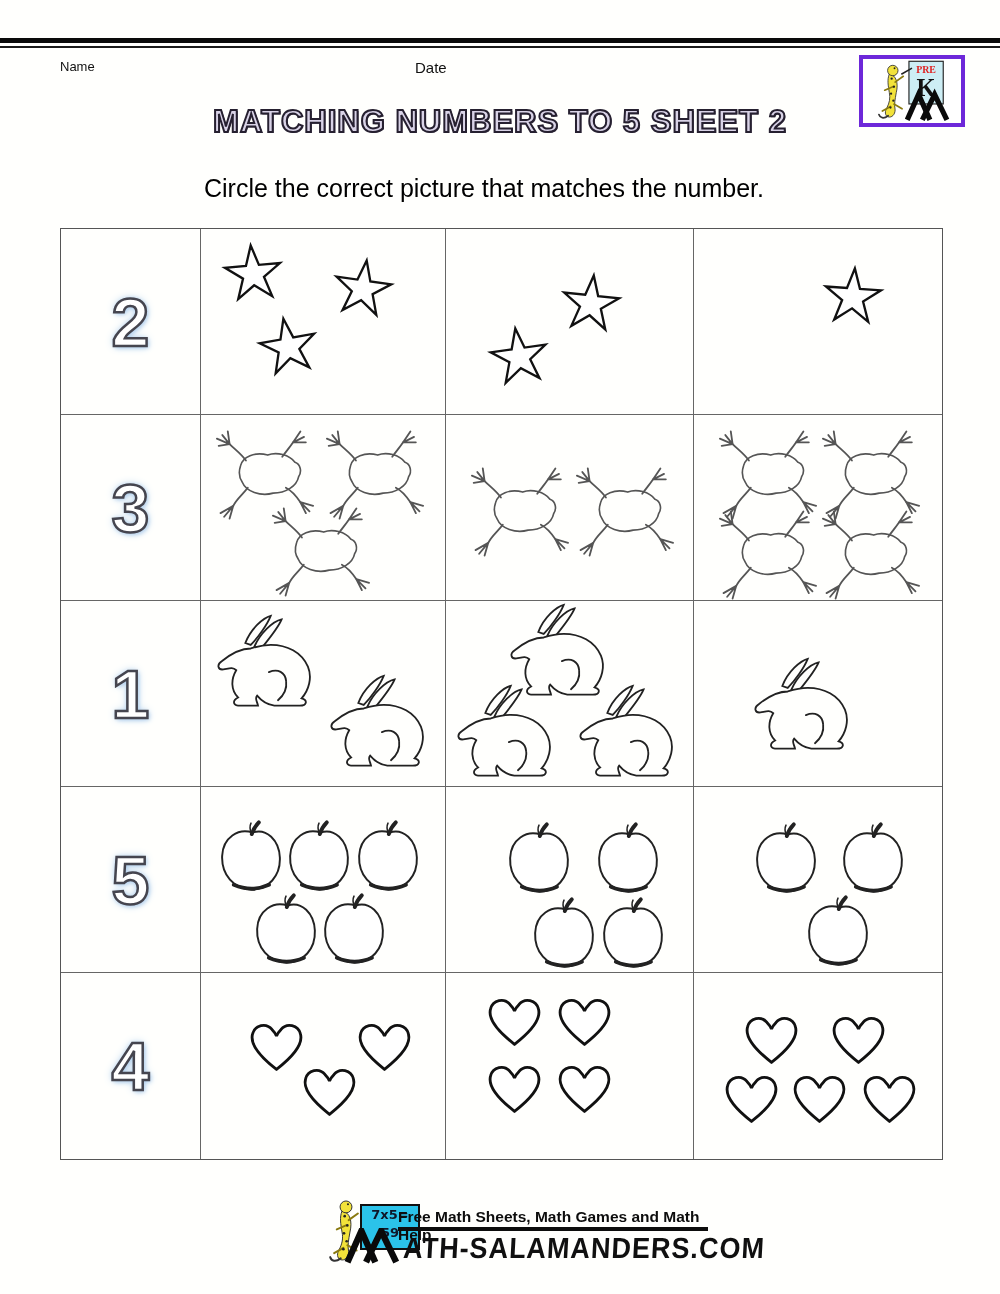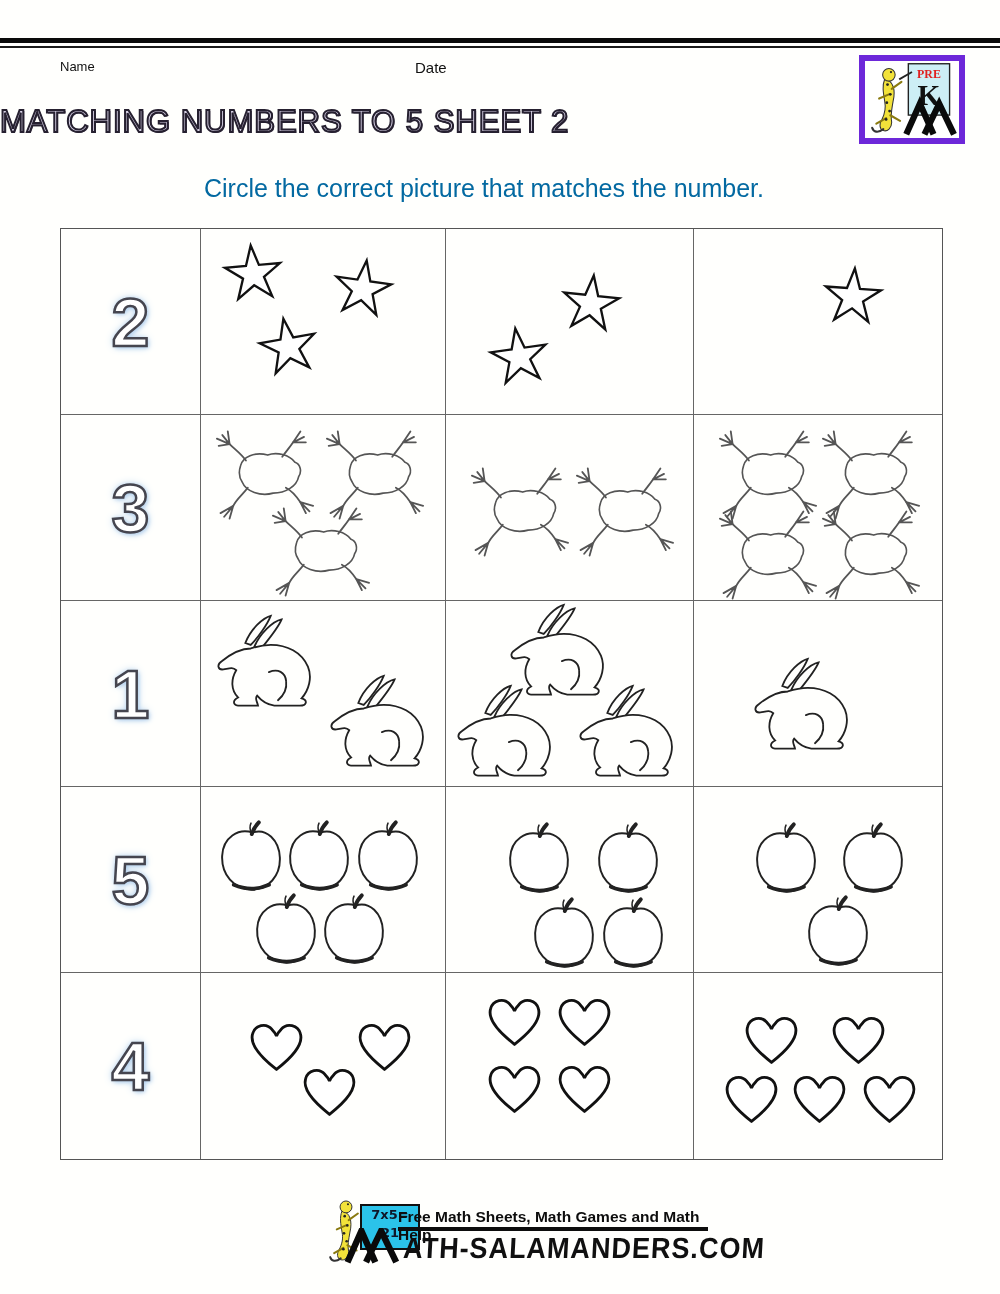--- a/index.html
+++ b/index.html
@@ -12,31 +12,31 @@
     width:1000px;height:1294px;position:relative;background:#fffffd;
     font-family:"Liberation Sans",sans-serif;overflow:hidden;
   }
   .abs{position:absolute;}
   
   .rule-thick{left:0;top:38px;width:1000px;height:5px;background:#0a0a0a;}
   .rule-thin{left:0;top:46px;width:1000px;height:2px;background:#1a1a1a;}
   .name-label{left:60px;top:59px;font-size:13px;color:#111;}
   .date-label{left:415px;top:59px;font-size:15px;color:#111;}
   
-  .logo-box{left:859px;top:55px;width:106px;height:89px;background:#fff;
-    border:6px solid #6d28d9;box-sizing:border-box;}
+  .logo-box{left:859px;top:55px;width:106px;height:72px;background:#fff;
+    border:4px solid #6d28d9;box-sizing:border-box;}
   .logo-box svg{width:100%;height:100%;display:block;}
   
-  .page-title{left:0;top:104px;width:1000px;text-align:left;
-    font-size:31px;font-weight:normal;letter-spacing:1px;
+  .page-title{left:0;top:104px;width:1000px;text-align:center;
+    font-size:31px;font-weight:bold;letter-spacing:1px;
     color:var(--title-fill);
     -webkit-text-stroke:2px var(--title-outline);
     text-shadow:1px 1px 0 #3a3344;}
   .instruction{left:0;top:174px;width:968px;text-align:center;
-    font-size:25px;color:#0369a1;}
+    font-size:25px;color:#000000;}
   
   .worksheet-table{left:60px;top:228px;width:881px;height:930px;
     display:grid;grid-template-columns:140px 245px 248px 248px;
     grid-auto-rows:186px;border:1px solid #555;box-sizing:content-box;}
   .cell{position:relative;box-sizing:border-box;background:#fffffd;}
   .cell:not(:nth-child(4n)){border-right:1px solid var(--table-border);}
   .cell:nth-child(-n+16){border-bottom:1px solid var(--table-border);}
   .num-cell{display:flex;align-items:center;justify-content:center;
     font-size:68px;font-weight:bold;color:#ffffff;
     -webkit-text-stroke:2.5px #45454f;
@@ -304,20 +304,20 @@
         <use href="#sym-heart"></use>
       </svg>
     </div>
   </div>
 
 <svg class="abs f-sal" viewBox="0 0 60 100">
     <use href="#sym-salamander"></use>
   </svg>
 <div class="abs f-board">
   <div>7x5=</div>
-  <div>21</div>
+  <div>59</div>
 </div>
 <svg class="abs f-m" viewBox="0 0 100 60">
     <use href="#sym-m"></use>
   </svg>
 <div class="abs f-tagline">Free Math Sheets, Math Games and Math Help</div>
 <div class="abs f-rule"></div>
 <div class="abs f-site">ATH-SALAMANDERS.COM</div>
 
 </body></html>

